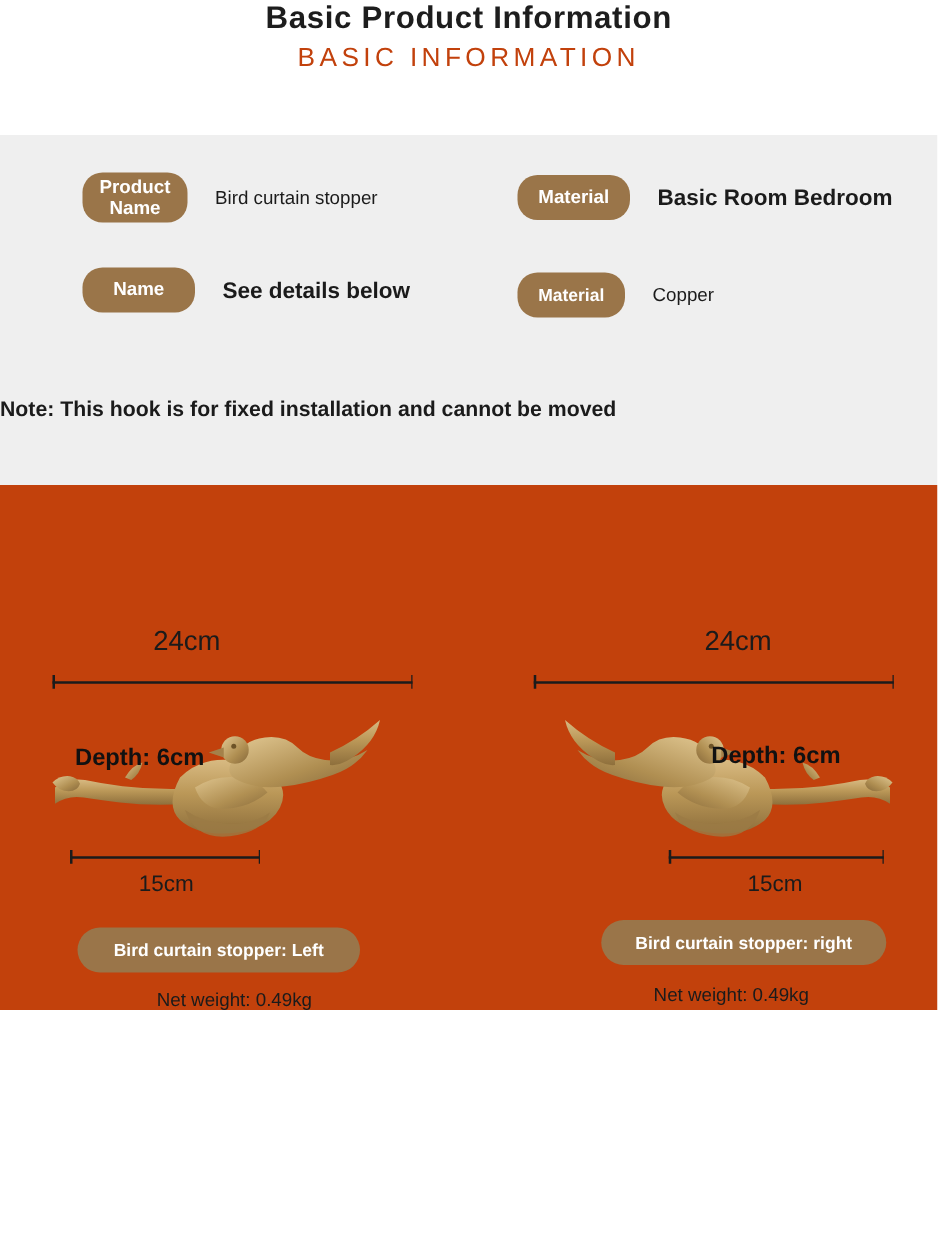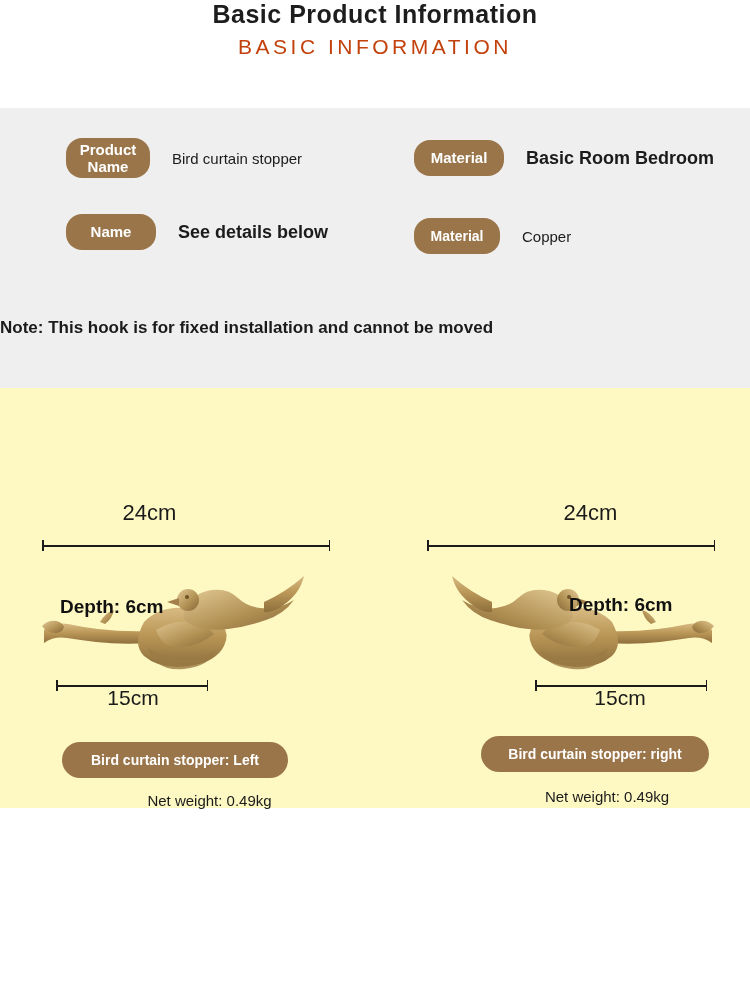--- a/index.html
+++ b/index.html
@@ -109,21 +109,21 @@
     text-align: left;
     font-size: 17px;
     font-weight: bold;
     color: #1b1b1b;
   }
 
   
   .dim-section {
     position: relative;
     height: 420px;
-    background: #fef9c3;
+    background: #c2410c;
     margin-top: 0;
   }
   .dim-col {
     position: absolute;
     top: 112px;
     width: 375px;
     height: 330px;
   }
   .dim-col.left  { left: 0; }
   .dim-col.right { left: 375px; }
@@ -177,22 +177,22 @@
     top: 0;
     width: 1.5px;
     height: 11px;
     background: #1b1b1b;
   }
   .bottom-rule .cap.l { left: 0; }
   .bottom-rule .cap.r { right: 0; }
 
   .bottom-label {
     position: absolute;
-    top: 186px;
-    font-size: 21px;
+    top: 197px;
+    font-size: 18px;
     color: #1b1b1b;
     text-align: center;
   }
   .depth-label {
     position: absolute;
     font-size: 19px;
     font-weight: bold;
     color: #111;
     white-space: nowrap;
   }
@@ -217,21 +217,20 @@
     justify-content: center;
     white-space: nowrap;
   }
   .weight-text {
     position: absolute;
     top: 292px;
     width: 100%;
     text-align: center;
     font-size: 15px;
     color: #1b1b1b;
-    padding-left: 22px;
   }
 </style>
 </head>
 <body>
 
 <div class="header">
   <div class="header-title">Basic Product Information</div>
   <div class="header-sub">BASIC INFORMATION</div>
 </div>
 

